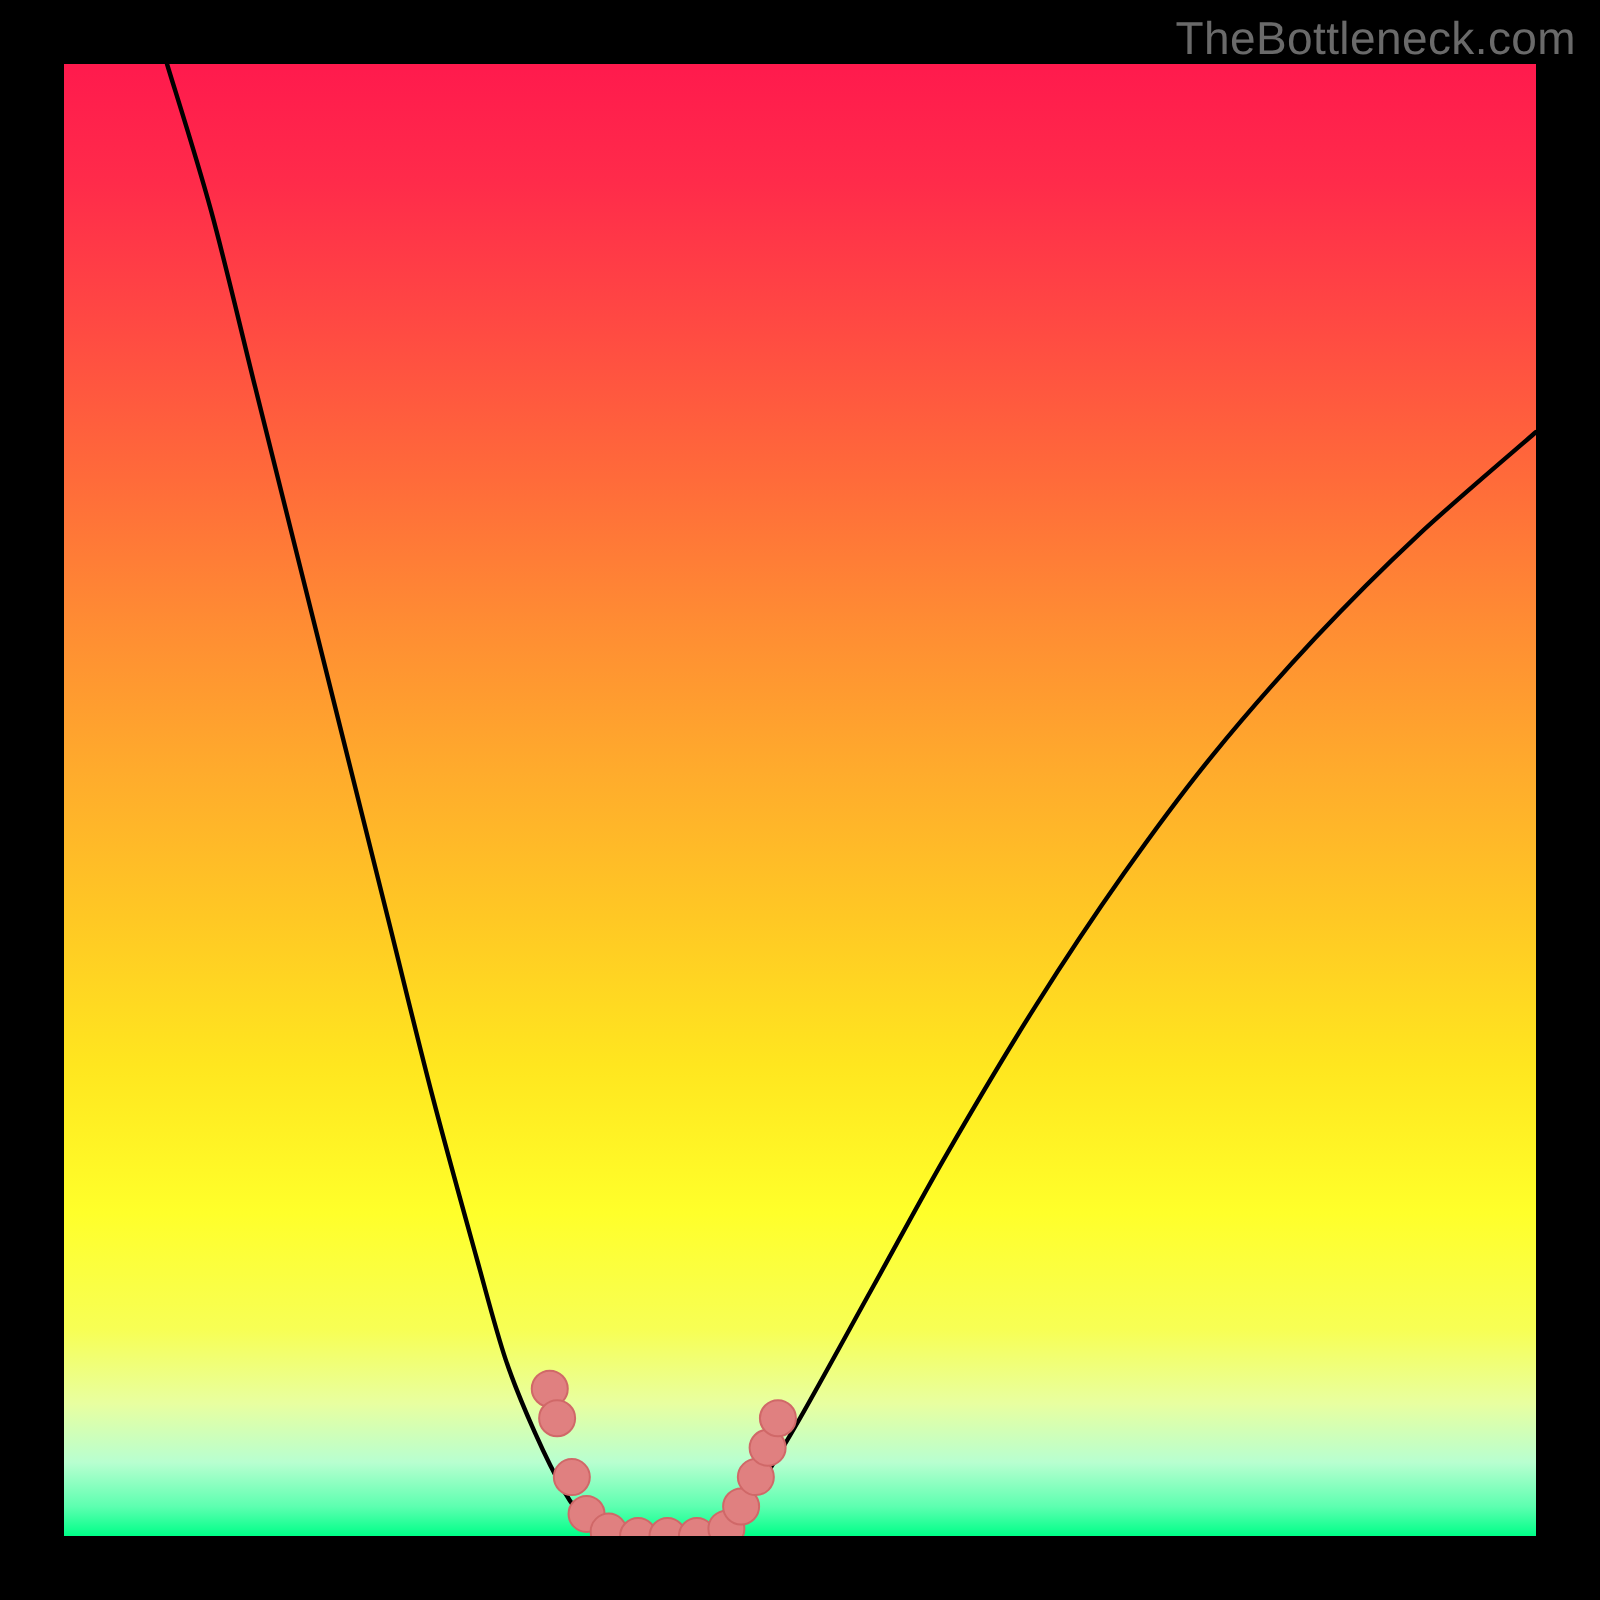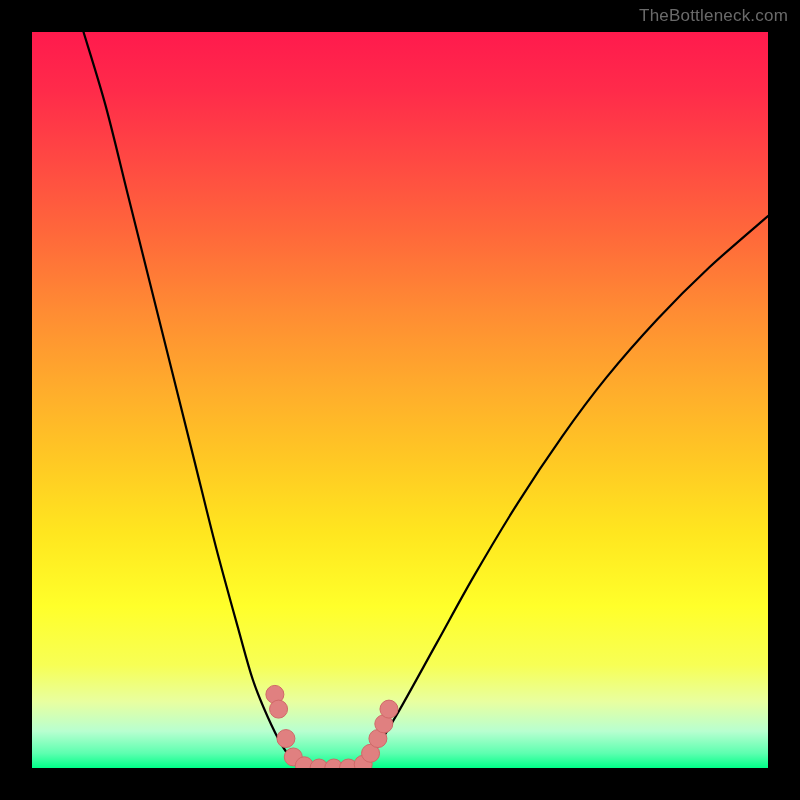--- a/index.html
+++ b/index.html
@@ -52,21 +52,21 @@
     position: absolute;
     inset: 0;
     width: 736px;
     height: 736px;
   }
   .watermark {
     position: absolute;
     top: 6px;
     right: 12px;
     color: #6a6a6a;
-    font-size: 17px;
+    font-size: 23px;
     letter-spacing: 0.2px;
     font-weight: 500;
   }
 </style>
 </head>
 <body>
 
 <div class="frame">
   <div class="plot-area">
     <div class="gradient"></div>

